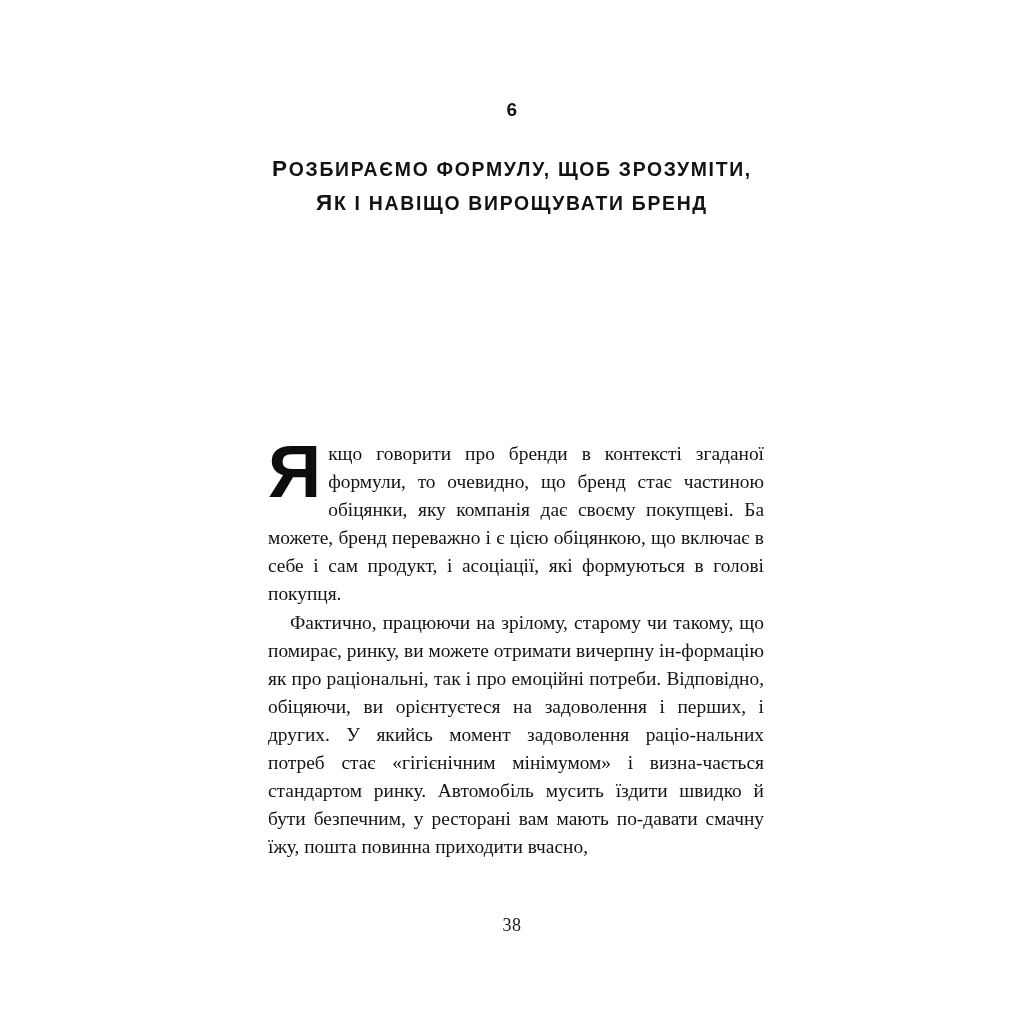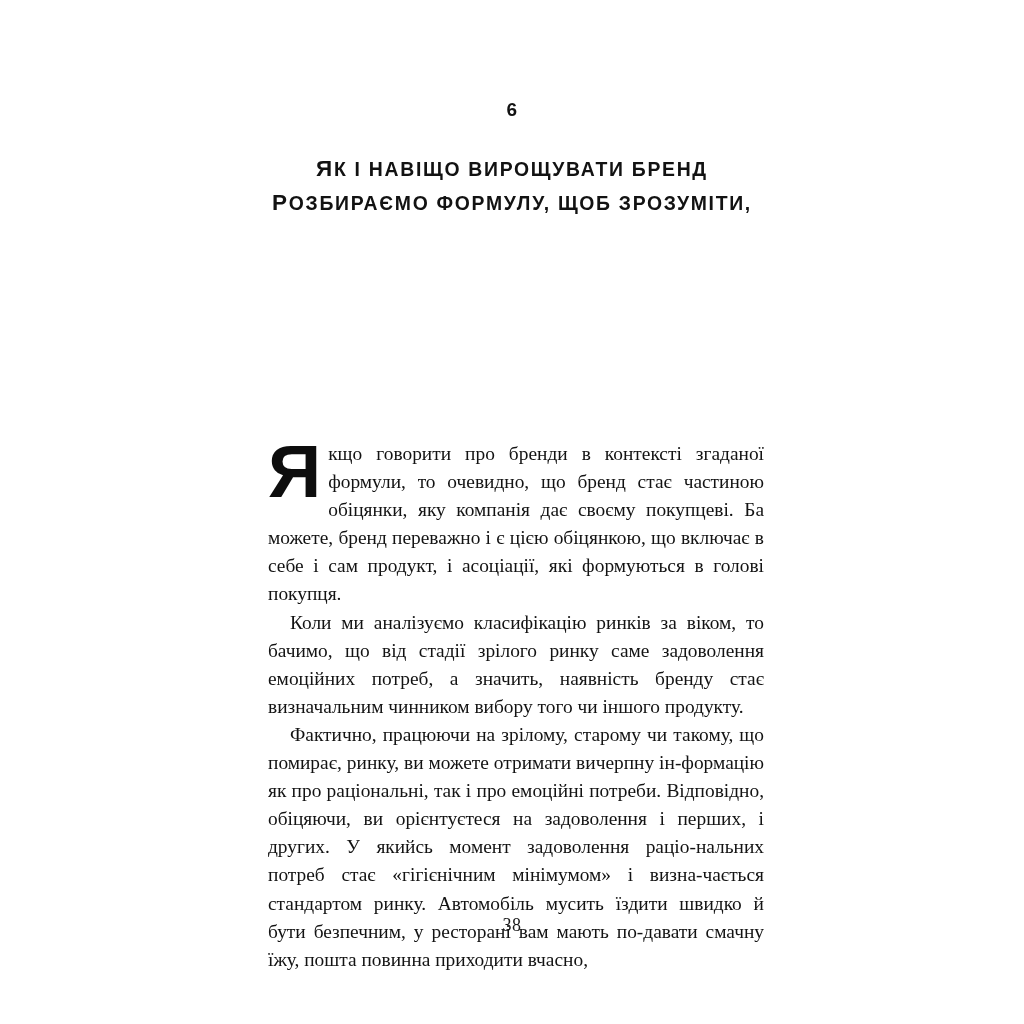--- a/index.html
+++ b/index.html
@@ -106,25 +106,24 @@
   }
 </style>
 </head>
 <body>
 
 <div class="page">
 
   <div class="chapter-number">6</div>
 
   <div class="chapter-title">
+    <span class="tline"><span class="cap">Р</span><span class="sc">ОЗБИРАЄМО ФОРМУЛУ, ЩОБ ЗРОЗУМІТИ,</span></span>
     <span class="tline"><span class="cap">Я</span><span class="sc">К І НАВІЩО ВИРОЩУВАТИ БРЕНД</span></span>
-    <span class="tline"><span class="cap">Р</span><span class="sc">ОЗБИРАЄМО ФОРМУЛУ, ЩОБ ЗРОЗУМІТИ,</span></span>
   </div>
 
   <div class="body-block">
     <p class="firstpara"><span class="dropcap">Я</span><span>кщо говорити про бренди в контексті згаданої формули, то очевидно, що бренд стає частиною обіцянки, яку компанія дає своєму покупцеві. Ба можете, бренд переважно і є цією обіцянкою, що включає в себе і сам продукт, і асоціації, які формуються в голові покупця.</span></p>
-    <p class="indent">Коли ми аналізуємо класифікацію ринків за віком, то бачимо, що від стадії зрілого ринку саме задоволення емоційних потреб, а значить, наявність бренду стає визначальним чинником вибору того чи іншого продукту.</p>
     <p class="indent">Фактично, працюючи на зрілому, старому чи такому, що помирає, ринку, ви можете отримати вичерпну ін-формацію як про раціональні, так і про емоційні потреби. Відповідно, обіцяючи, ви орієнтуєтеся на задоволення і перших, і других. У якийсь момент задоволення раціо-нальних потреб стає «гігієнічним мінімумом» і визна-чається стандартом ринку. Автомобіль мусить їздити швидко й бути безпечним, у ресторані вам мають по-давати смачну їжу, пошта повинна приходити вчасно,</p>
   </div>
 
   <div class="page-number">38</div>
 
 </div>
 
 </body></html>

